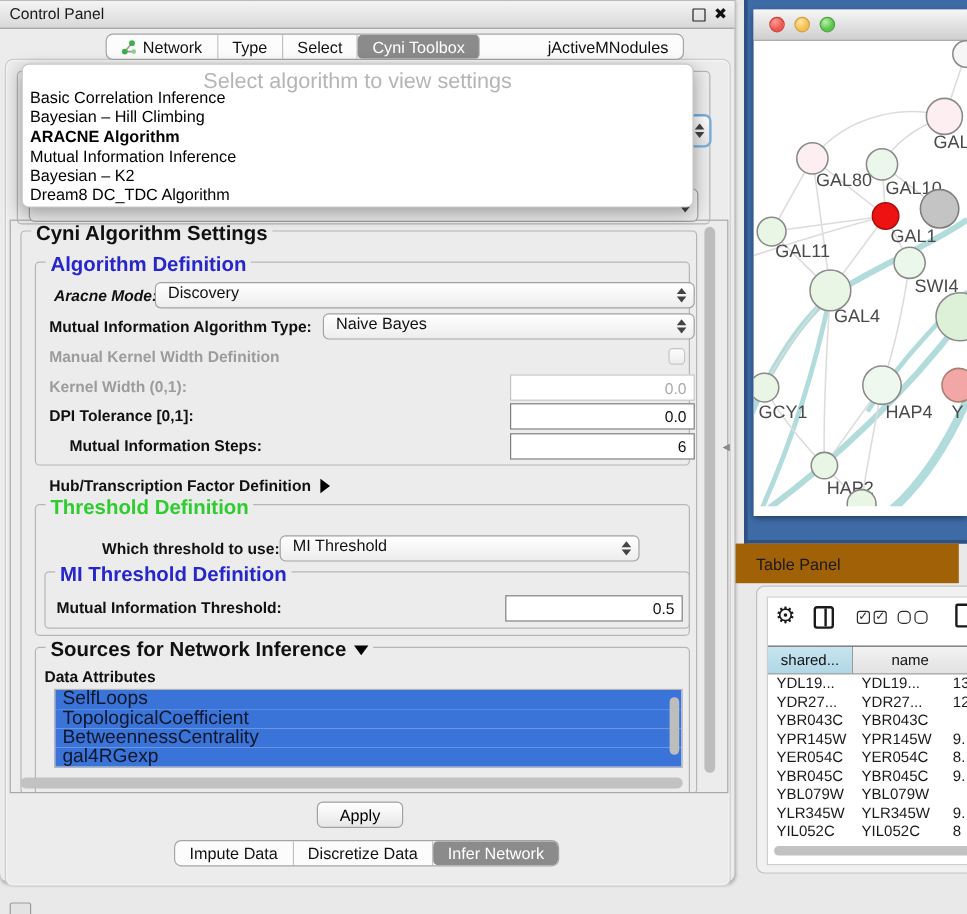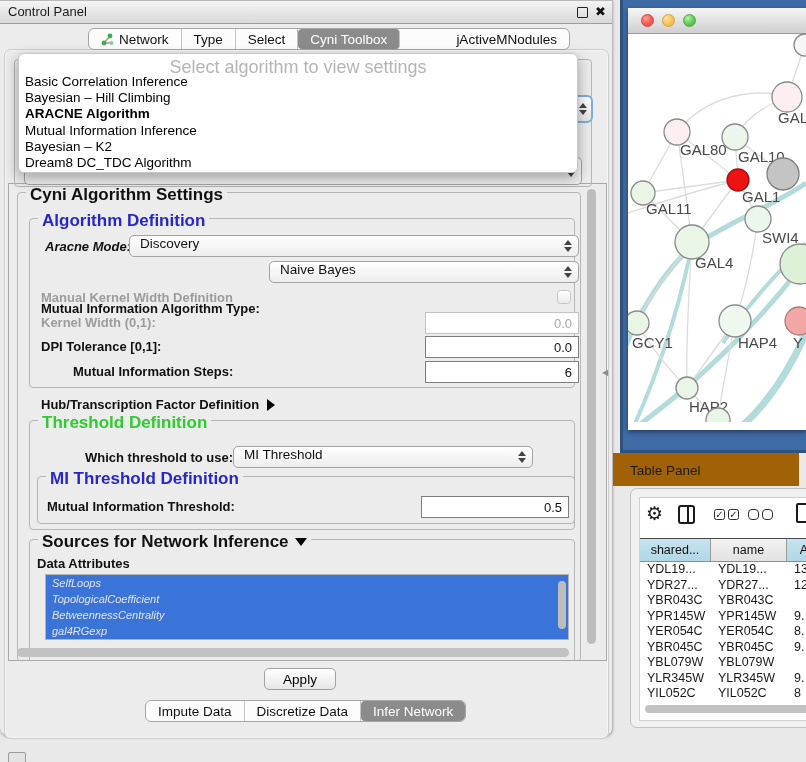--- a/index.html
+++ b/index.html
@@ -69,22 +69,22 @@
   .tfield{background:#fff;border:1px solid #7e7e7e;box-sizing:border-box;display:flex;
     align-items:center;justify-content:flex-end;padding-right:6px;font-size:13px;}
   .tfield.dis{border:1px solid #c3c3c3;color:#a9a9a9;}
   .checkbox{width:14px;height:14px;border:1px solid #c6c6c6;border-radius:3.5px;
     background:linear-gradient(#fdfdfd,#ececec);box-sizing:border-box;}
   .arrow-right{display:inline-block;width:0;height:0;border-top:6px solid transparent;
     border-bottom:6px solid transparent;border-left:8px solid #000;vertical-align:-2px;margin-left:8px;}
   .arrow-down{display:inline-block;width:0;height:0;border-left:6px solid transparent;
     border-right:6px solid transparent;border-top:8px solid #000;vertical-align:1px;margin-left:6px;}
   #attr-list{background:#fff;border:1px solid #b5b5b5;overflow:hidden;box-sizing:border-box;}
-  .attr-item{height:16px;line-height:16px;font-size:11px;padding-left:6px;color:#e5e5e5;
-    background:#3b74d9;white-space:nowrap;font-style:italic;}
+  .attr-item{height:16px;line-height:16px;font-size:16px;padding-left:6px;color:#0f172a;
+    background:#3b74d9;white-space:nowrap;}
 
   .button{background:linear-gradient(#ffffff,#e7e7e7);border:1px solid #a2a2a2;border-radius:5px;
     display:flex;align-items:center;justify-content:center;font-size:13.5px;color:#000;
     box-sizing:border-box;}
 
   
   #split-handle{left:602px;top:368px;width:8px;height:10px;color:#8a8a8a;font-size:8px;line-height:10px;}
 
   
   #network-frame{left:620px;top:0;width:186px;height:453px;background:#3e6ba6;
@@ -195,39 +195,39 @@
       <span class="legend grp-label blue">Algorithm Definition</span>
     </div>
     <span class="lbl abs" style="left:36px;top:55px;font-style:italic;">Aracne Mode:</span>
     <div class="combo abs" style="left:120px;top:51px;width:450px;height:22px;">
       <span class="ctext">Discovery</span>
       <span class="stepper">
           <span class="tri-up"></span>
           <span class="tri-dn"></span>
         </span>
     </div>
-    <span class="lbl abs" style="left:32px;top:81px;margin-top:36px;">Mutual Information Algorithm Type:</span>
+    <span class="lbl abs" style="left:32px;top:81px;">Mutual Information Algorithm Type:</span>
     <div class="combo abs" style="left:260px;top:77px;width:310px;height:22px;">
       <span class="ctext">Naive Bayes</span>
       <span class="stepper">
           <span class="tri-up"></span>
           <span class="tri-dn"></span>
         </span>
     </div>
     <span class="lbl dis abs" style="left:32px;top:106px;">Manual Kernel Width Definition</span>
     <div class="checkbox abs" style="left:548px;top:106px;"></div>
     <span class="lbl dis abs" style="left:32px;top:131px;">Kernel Width (0,1):</span>
     <div class="tfield dis abs" style="left:416px;top:128px;width:154px;height:22px;">
       <span>0.0</span>
     </div>
     <span class="lbl abs" style="left:32px;top:155px;">DPI Tolerance [0,1]:</span>
     <div class="tfield abs" style="left:416px;top:152px;width:154px;height:22px;">
       <span>0.0</span>
     </div>
-    <span class="lbl abs" style="left:39px;top:180px;padding-left:25px;">Mutual Information Steps:</span>
+    <span class="lbl abs" style="left:24px;top:180px;padding-left:25px;">Mutual Information Steps:</span>
     <div class="tfield abs" style="left:416px;top:177px;width:154px;height:22px;">
       <span>6</span>
     </div>
 
     <span class="lbl abs" style="left:32px;top:213px;">
       <span>Hub/Transcription Factor Definition</span><span class="arrow-right"></span>
     </span>
 
     <div class="fieldset abs" style="left:20px;top:236px;width:544px;height:108px;">
       <span class="legend grp-label green">Threshold Definition</span>
@@ -360,21 +360,21 @@
     <span class="cb abs" style="left:74px;top:11px;">✓</span>
     <span class="cb abs" style="left:88px;top:11px;">✓</span>
     <span class="cb abs" style="left:108px;top:11px;border-radius:4px;"></span>
     <span class="cb abs" style="left:122px;top:11px;border-radius:4px;"></span>
     <div id="doc-icon" class="abs" style="left:156px;top:5px;"></div>
 
     <div id="tbl-header" class="abs" style="left:0;top:40px;width:182px;">
       <div class="hcell hl" style="width:71px;">
           <span>shared...</span>
         </div>
-      <div class="hcell plain" style="width:76px;">
+      <div class="hcell plain" style="width:96px;">
           <span>name</span>
         </div>
       <div class="hcell hl" style="flex:1;">
           <span>A</span>
         </div>
     </div>
     <div class="abs" style="left:0;top:64px;width:182px;">
         <div class="trow">
           <div class="tcell" style="width: 71px;">YDL19...</div>
           <div class="tcell" style="width: 76px;">YDL19...</div>

